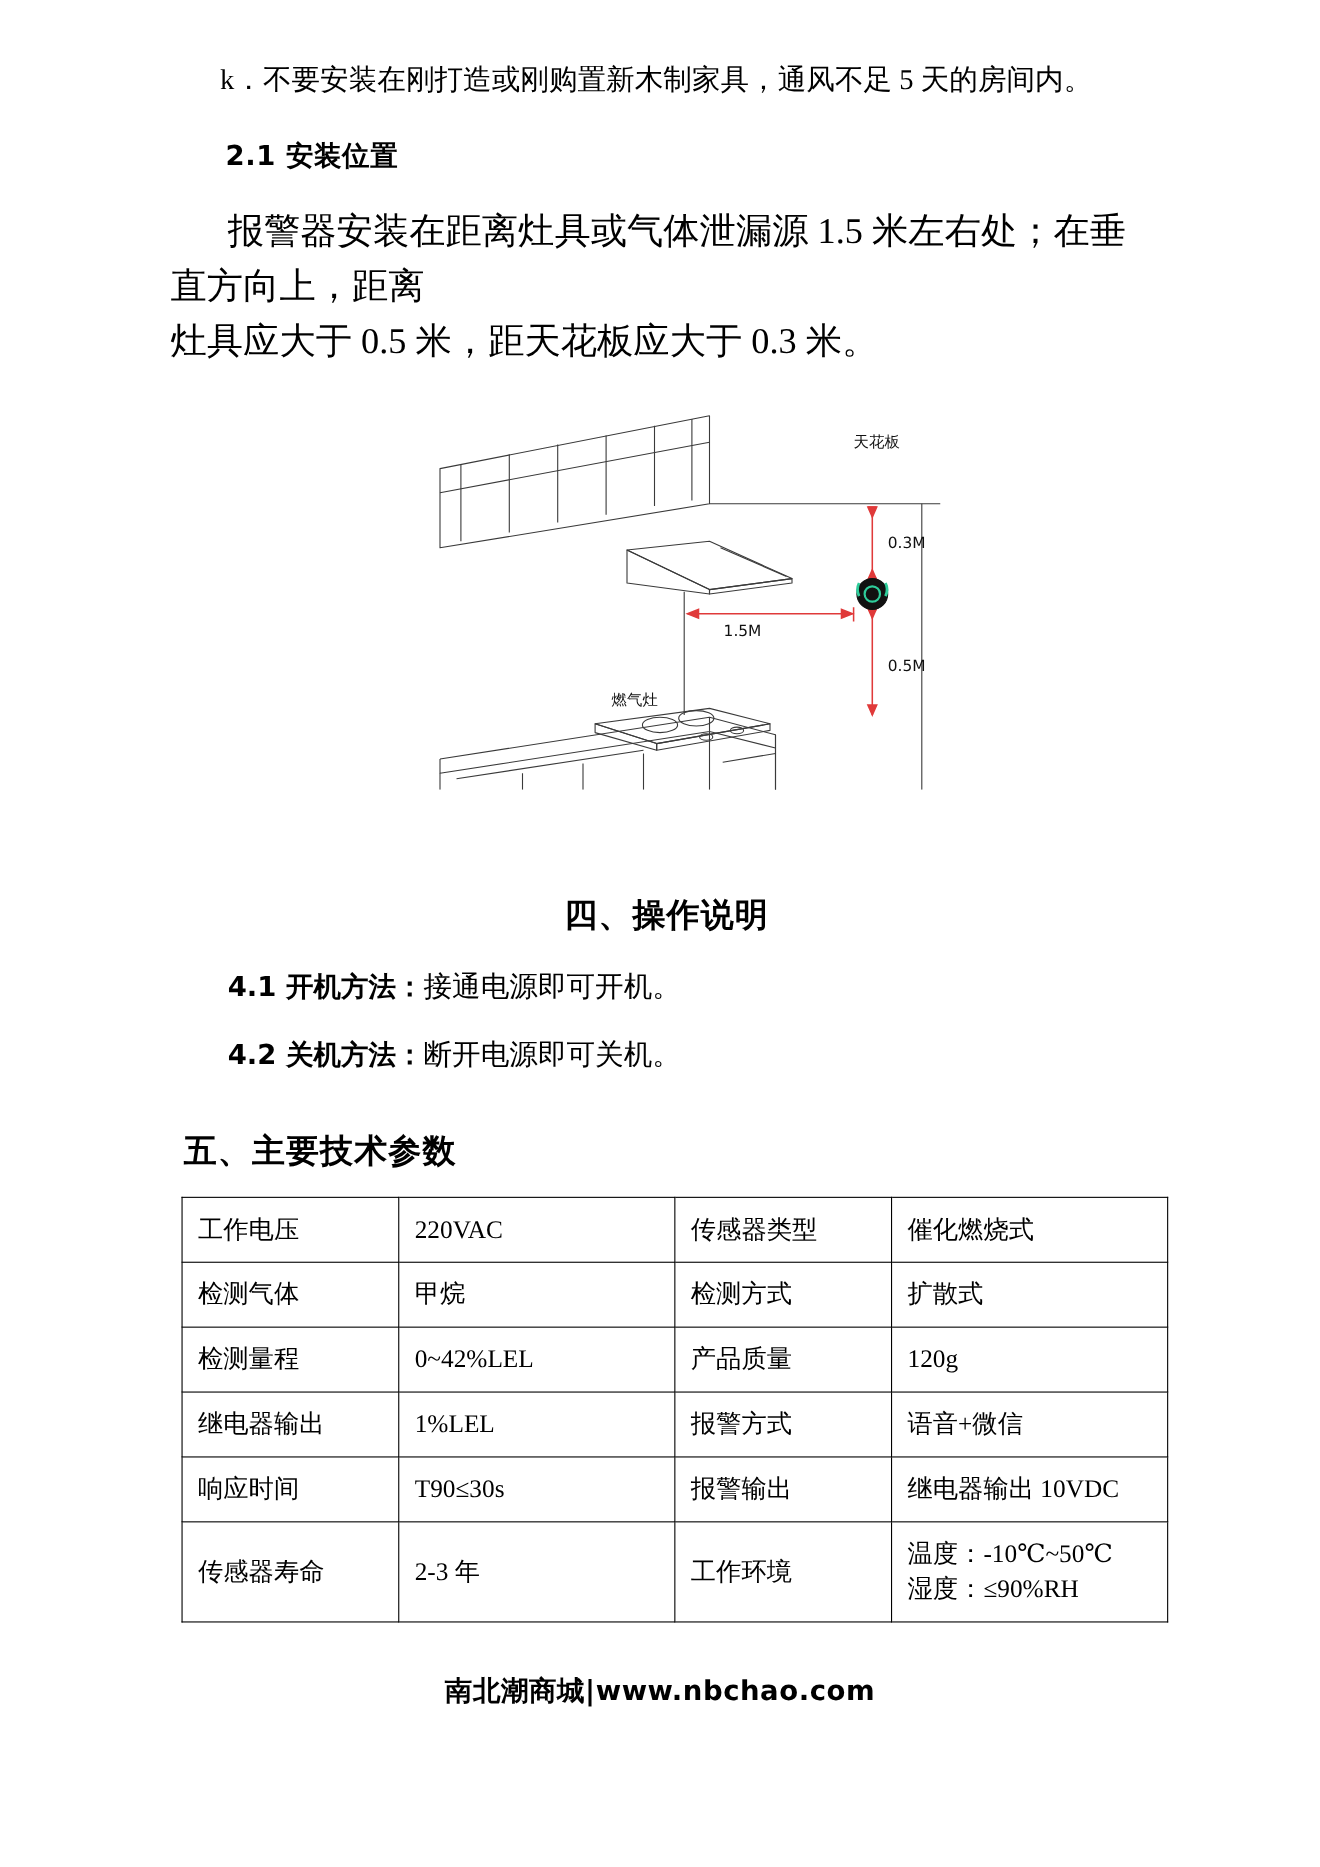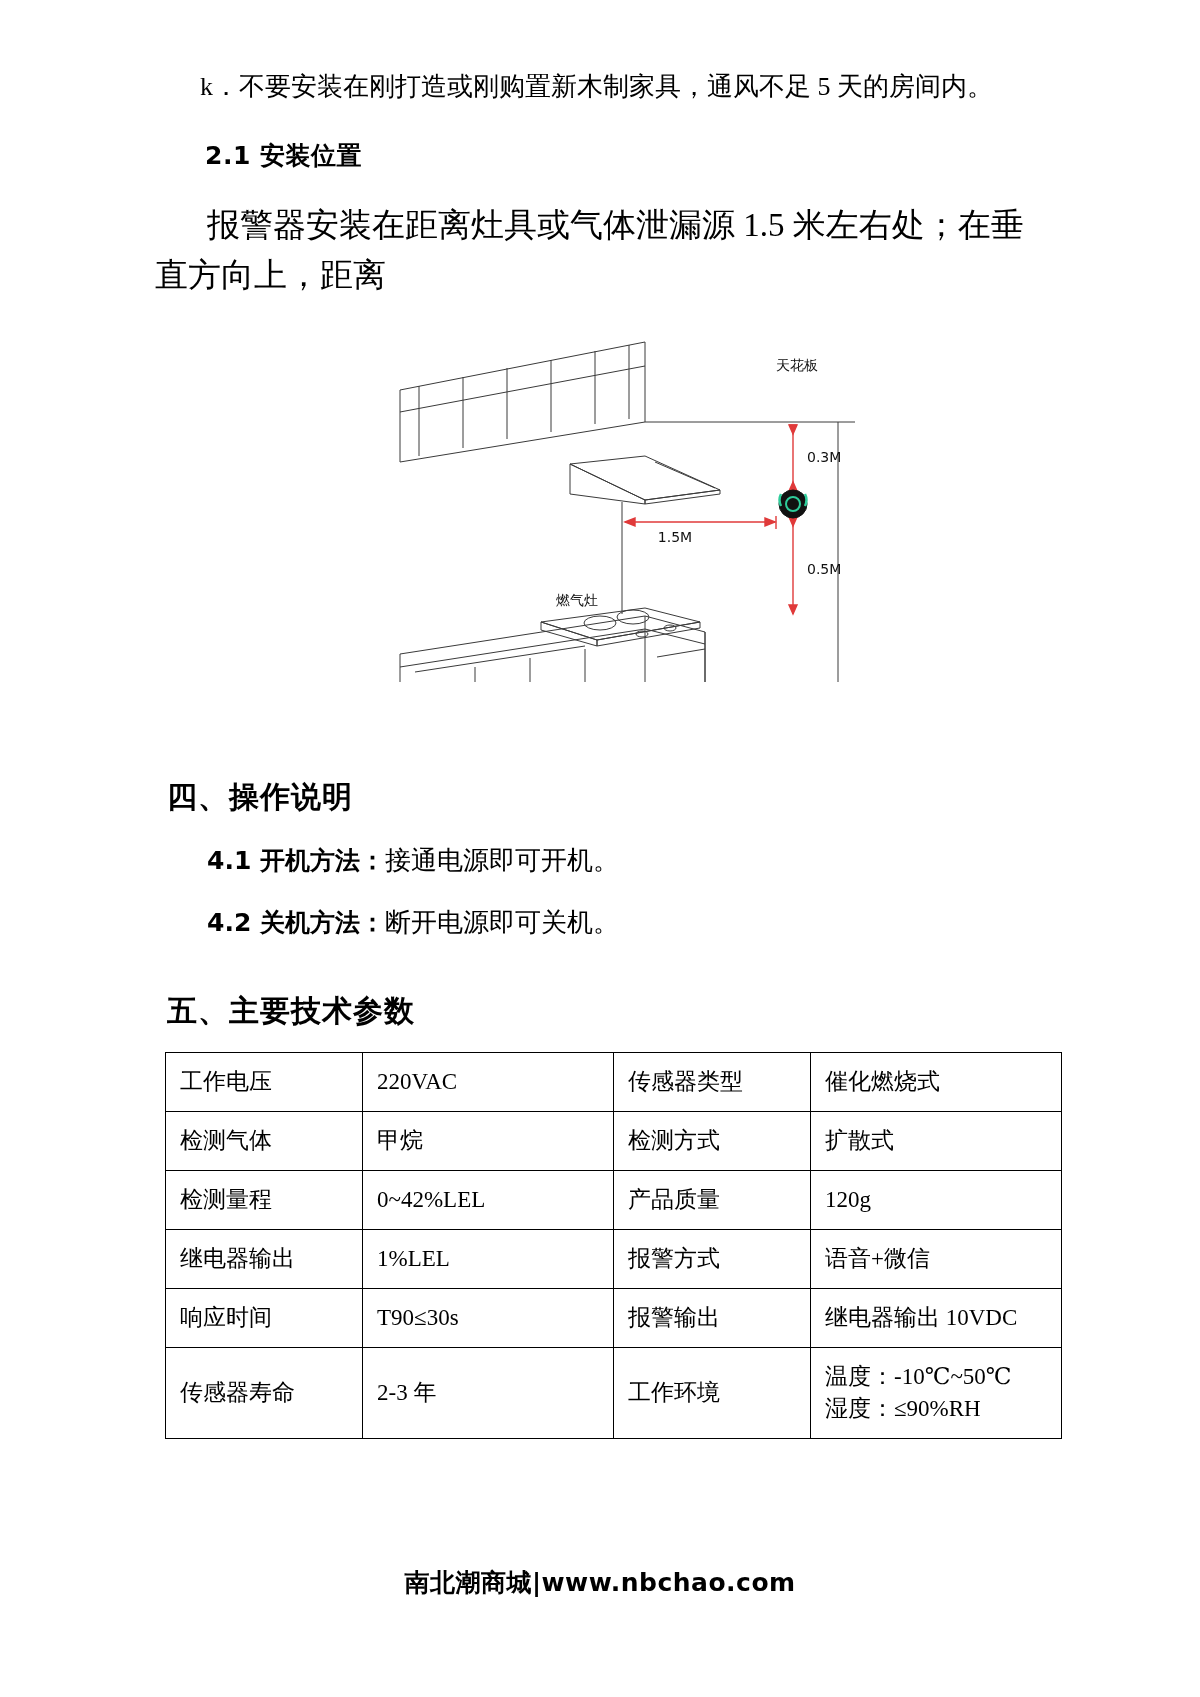--- a/index.html
+++ b/index.html
@@ -18,21 +18,21 @@
 
   .page {
     position: relative;
     width: 1200px;
     height: 1697px;
     box-sizing: border-box;
     padding: 0 155px;
   }
 
   .item-k {
-    margin-top: 70px;
+    margin-top: 56px;
     padding-left: 45px;
     font-size: 26px;
     line-height: 34px;
     white-space: nowrap;
   }
 
   .h3 {
     margin-top: 36px;
     padding-left: 50px;
     font-family: "DejaVu Sans", "Liberation Sans", sans-serif;
@@ -64,21 +64,21 @@
 
   
   .h2 {
     font-family: "DejaVu Sans", "Liberation Sans", sans-serif;
     font-weight: bold;
     font-size: 30px;
     line-height: 38px;
     letter-spacing: 1px;
     padding-left: 12px;
   }
-  .h2.op { margin-top: 96px; }
+  .h2.op { margin-top: 96px; text-align: center; }
   .h2.spec { margin-top: 52px; }
 
   .sub-line {
     margin-top: 28px;
     padding-left: 52px;
     font-size: 26px;
     line-height: 34px;
   }
   .sub-line .lbl {
     font-family: "DejaVu Sans", "Liberation Sans", sans-serif;
@@ -106,40 +106,41 @@
   td.c1 { width: 222px; }
   td.c2 { width: 168px; }
   td.c3 { width: 222px; }
   td .l2 { display:block; }
 
   
   .footer {
     position: absolute;
     left: 0;
     right: 0;
-    top: 1496px;
+    top: 1464px;
     text-align: center;
     font-family: "DejaVu Sans", "Liberation Sans", sans-serif;
     font-weight: bold;
     font-size: 25px;
     color: #000000;
     letter-spacing: 0.5px;
   }
 </style>
 </head>
 <body>
 
 <div class="page">
 
   <div class="item-k">k．不要安装在刚打造或刚购置新木制家具，通风不足 5 天的房间内。</div>
 
   <div class="h3">2.1 安装位置</div>
 
   <div class="para">
     <span class="indent"></span><span>报警器安装在距离灶具或气体泄漏源 1.5 米左右处；在垂直方向上，距离</span><br>
+    <span>灶具应大于 0.5 米，距天花板应大于 0.3 米。</span>
   </div>
 
   <div class="figure-wrap">
     <div class="figure">
       <svg width="510" height="360" viewBox="0 0 510 360">
         <g fill="none" stroke="#3a3a3a" stroke-width="1" stroke-linejoin="round">
 
           <path d="M55 68 L300 20 L300 100 L55 140 Z"></path>
           <path d="M55 90 L300 44"></path>
           <path d="M74 64 L74 134"></path>

